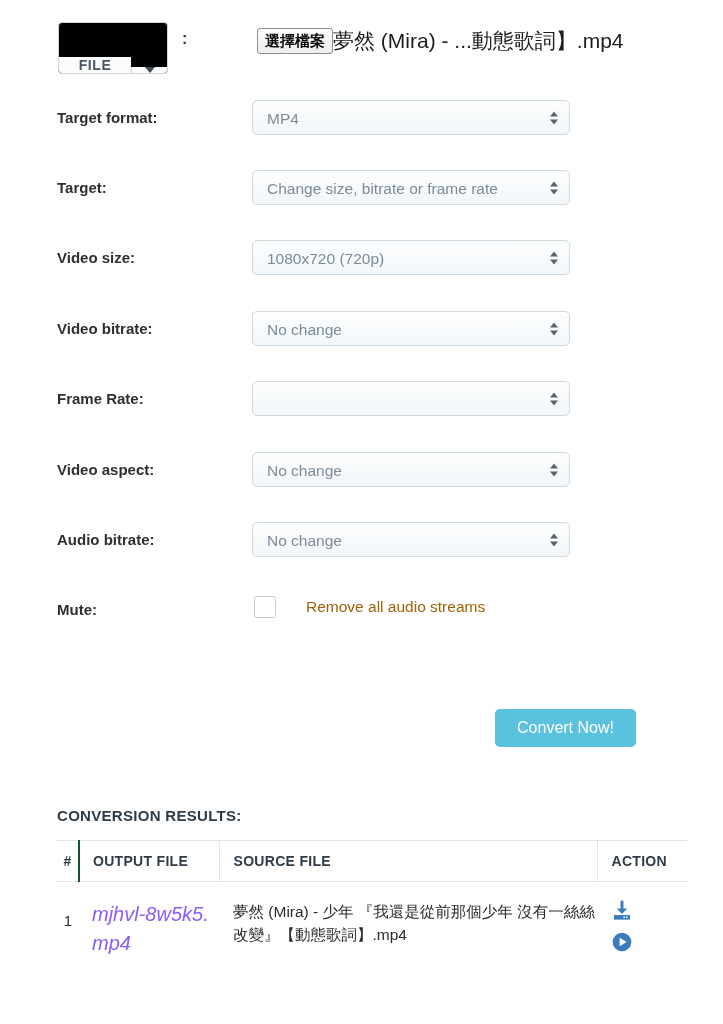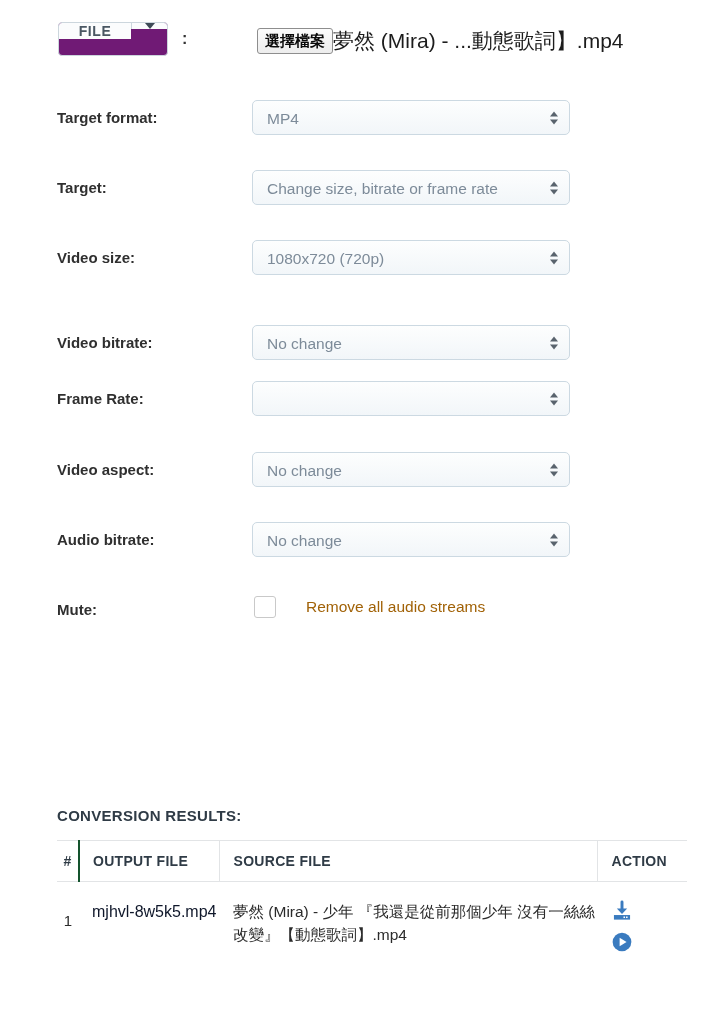--- a/index.html
+++ b/index.html
@@ -28,25 +28,25 @@
   .file-row {
     position: absolute;
     left: 0; top: 22px;
     width: 723px;
     height: 40px;
   }
   .file-btn-group {
     position: absolute;
     left: 58px; top: 0px;
     display: flex;
-    align-items: flex-start;
-    height: 34px;
+    align-items: flex-end;
+    height: 52px;
     border: 1px solid #ccd6dd;
     border-radius: 4px;
-    background: #701a75;
+    background: #000000;
     overflow: hidden;
   }
   .file-btn-main {
     display: flex;
     align-items: center;
     justify-content: center;
     min-width: 72px;
     padding: 0 14px;
     font-size: 14px;
     font-weight: bold;
@@ -259,26 +259,27 @@
   .cell-num {
     text-align: center;
     color: #2b2b2b;
     padding-top: 30px !important;
   }
   .cell-out { padding-left: 13px !important; }
   .cell-src { padding-left: 14px !important; }
   .cell-act { padding-left: 14px !important; }
 
   .out-link {
-    color: #0f172a;
+    color: #8b5cf6;
     text-decoration: none;
-    font-size: 16px;
+    font-size: 20px;
     line-height: 1.45;
     word-break: break-all;
     cursor: pointer;
+    font-style: italic;
   }
   .src-text {
     color: #2b2b2b;
     font-size: 15.5px;
     line-height: 1.5;
   }
 
   .action-icons {
     display: flex;
     flex-direction: column;
@@ -338,21 +339,21 @@
     <span class="form-label">Video size:</span>
     <div class="select-box">
       <span class="select-text">1080x720 (720p)</span>
       <span class="select-arrows">
         <span class="arrow-up"></span>
           <span class="arrow-down"></span>
       </span>
     </div>
   </div>
 
-  <div class="form-row" style="top:325px;padding-left:12px;">
+  <div class="form-row" style="top:311px;padding-left:12px;">
     <span class="form-label">Video bitrate:</span>
     <div class="select-box">
       <span class="select-text">No change</span>
       <span class="select-arrows">
         <span class="arrow-up"></span>
           <span class="arrow-down"></span>
       </span>
     </div>
   </div>
 
@@ -389,20 +390,21 @@
   </div>
 
   <div class="form-row" style="top:592px;">
     <span class="form-label">Mute:</span>
     <div class="mute-box">
       <span class="checkbox"></span>
       <span class="checkbox-label">Remove all audio streams</span>
     </div>
   </div>
 
+  <div class="convert-btn">Convert Now!</div>
 
   <div class="results-title">CONVERSION RESULTS:</div>
 
   <table class="results-table">
     <thead>
       <tr>
         <th class="col-num">#</th>
         <th class="col-out">OUTPUT FILE</th>
         <th class="col-src">SOURCE FILE</th>
         <th class="col-act">ACTION</th>

